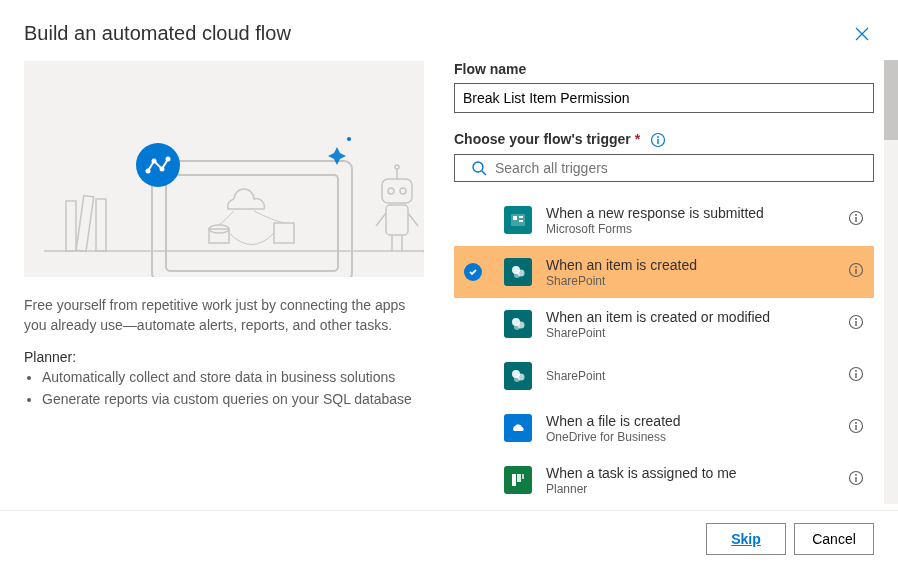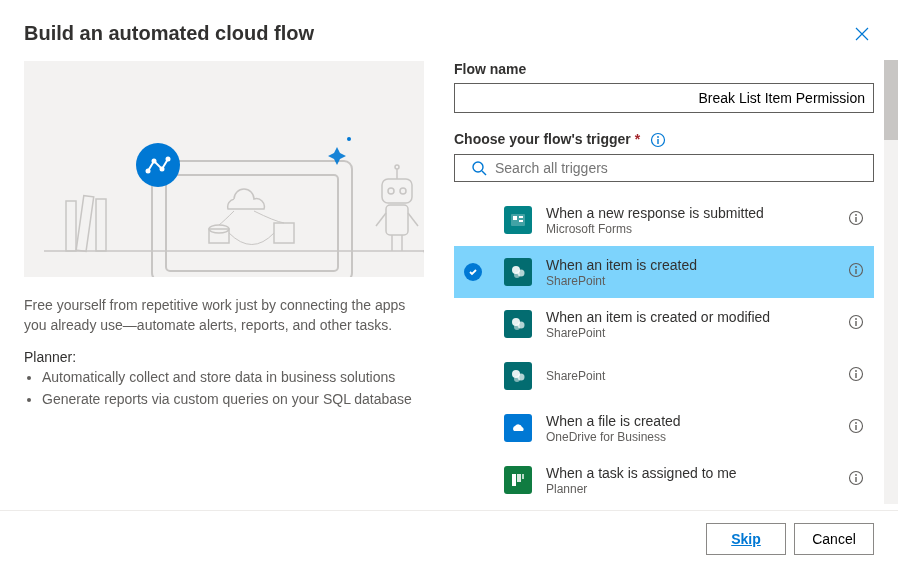--- a/index.html
+++ b/index.html
@@ -1,37 +1,37 @@
 <!DOCTYPE html>
 <html><head>
 <meta charset="utf-8">
 <style>
 * { box-sizing: border-box; margin: 0; padding: 0; }
 body { font-family: "Segoe UI", -apple-system, sans-serif; background: #fff; color: #323130; width: 898px; height: 567px; overflow: hidden; position: relative; }
 .dialog { width: 898px; height: 567px; display: flex; flex-direction: column; }
 .header { padding: 22px 24px 12px 24px; display: flex; justify-content: space-between; align-items: flex-start; }
-.header h1 { font-size: 20px; font-weight: 700; color: #323130; }
+.header h1 { font-size: 20px; font-weight: 400; color: #323130; }
 .close-btn { background: none; border: none; cursor: pointer; padding: 4px; }
 .body { flex: 1; display: flex; padding: 0 24px 6px 24px; overflow: hidden; }
 .left { width: 428px; padding-right: 28px; }
 .illustration { background: #f3f2f1; height: 216px; width: 100%; margin-bottom: 18px; position: relative; overflow: hidden; }
 .desc { font-size: 14px; color: #605e5c; line-height: 20px; margin-bottom: 14px; }
 .examples-label { font-size: 14px; color: #323130; margin-bottom: 2px; }
 .examples-list { font-size: 14px; color: #605e5c; line-height: 20px; padding-left: 18px; }
 .examples-list li { margin-bottom: 2px; }
 .right { flex: 1; display: flex; flex-direction: column; overflow: hidden; padding-left: 2px; }
 .field-label { font-size: 14px; font-weight: 600; color: #323130; margin-bottom: 6px; }
 .required { color: #a4262c; }
-.flow-name-input { width: 100%; border: 1px solid #605e5c; padding: 6px 8px; font-size: 14px; font-family: inherit; margin-bottom: 18px; text-align: right; }
+.flow-name-input { width: 100%; border: 1px solid #605e5c; padding: 6px 8px; font-size: 14px; font-family: inherit; margin-bottom: 18px; }
 .info-icon { display: inline-flex; margin-left: 6px; vertical-align: middle; }
 .search-wrap { border: 1px solid #605e5c; display: flex; align-items: center; padding: 5px 16px; margin-bottom: 12px; }
 .search-wrap input { border: none; outline: none; flex: 1; font-size: 14px; font-family: inherit; padding-left: 8px; }
 .trigger-list { flex: 1; overflow-y: auto; }
 .trigger-item { display: flex; align-items: center; padding: 8px 10px; cursor: pointer; min-height: 52px; }
-.trigger-item.selected { background: #7dd3fc; }
+.trigger-item.selected { background: #fdba74; }
 .radio { width: 18px; height: 18px; border-radius: 50%; margin-right: 22px; flex-shrink: 0; }
 .trigger-item.selected .radio { background: #0078d4; display: flex; align-items: center; justify-content: center; }
 .trigger-item:not(.selected) .radio { visibility: hidden; }
 .conn-icon { width: 28px; height: 28px; border-radius: 3px; margin-right: 14px; flex-shrink: 0; display: flex; align-items: center; justify-content: center; }
 .trigger-text { flex: 1; }
 .trigger-title { font-size: 14px; color: #323130; line-height: 18px; }
 .trigger-connector { font-size: 12px; color: #605e5c; }
 .item-info { flex-shrink: 0; }
 .footer { border-top: 1px solid #edebe9; padding: 12px 24px; display: flex; justify-content: flex-end; gap: 8px; }
 .btn { min-width: 80px; height: 32px; border: 1px solid #8a8886; background: #fff; font-size: 14px; font-family: inherit; cursor: pointer; padding: 0 4px; }

